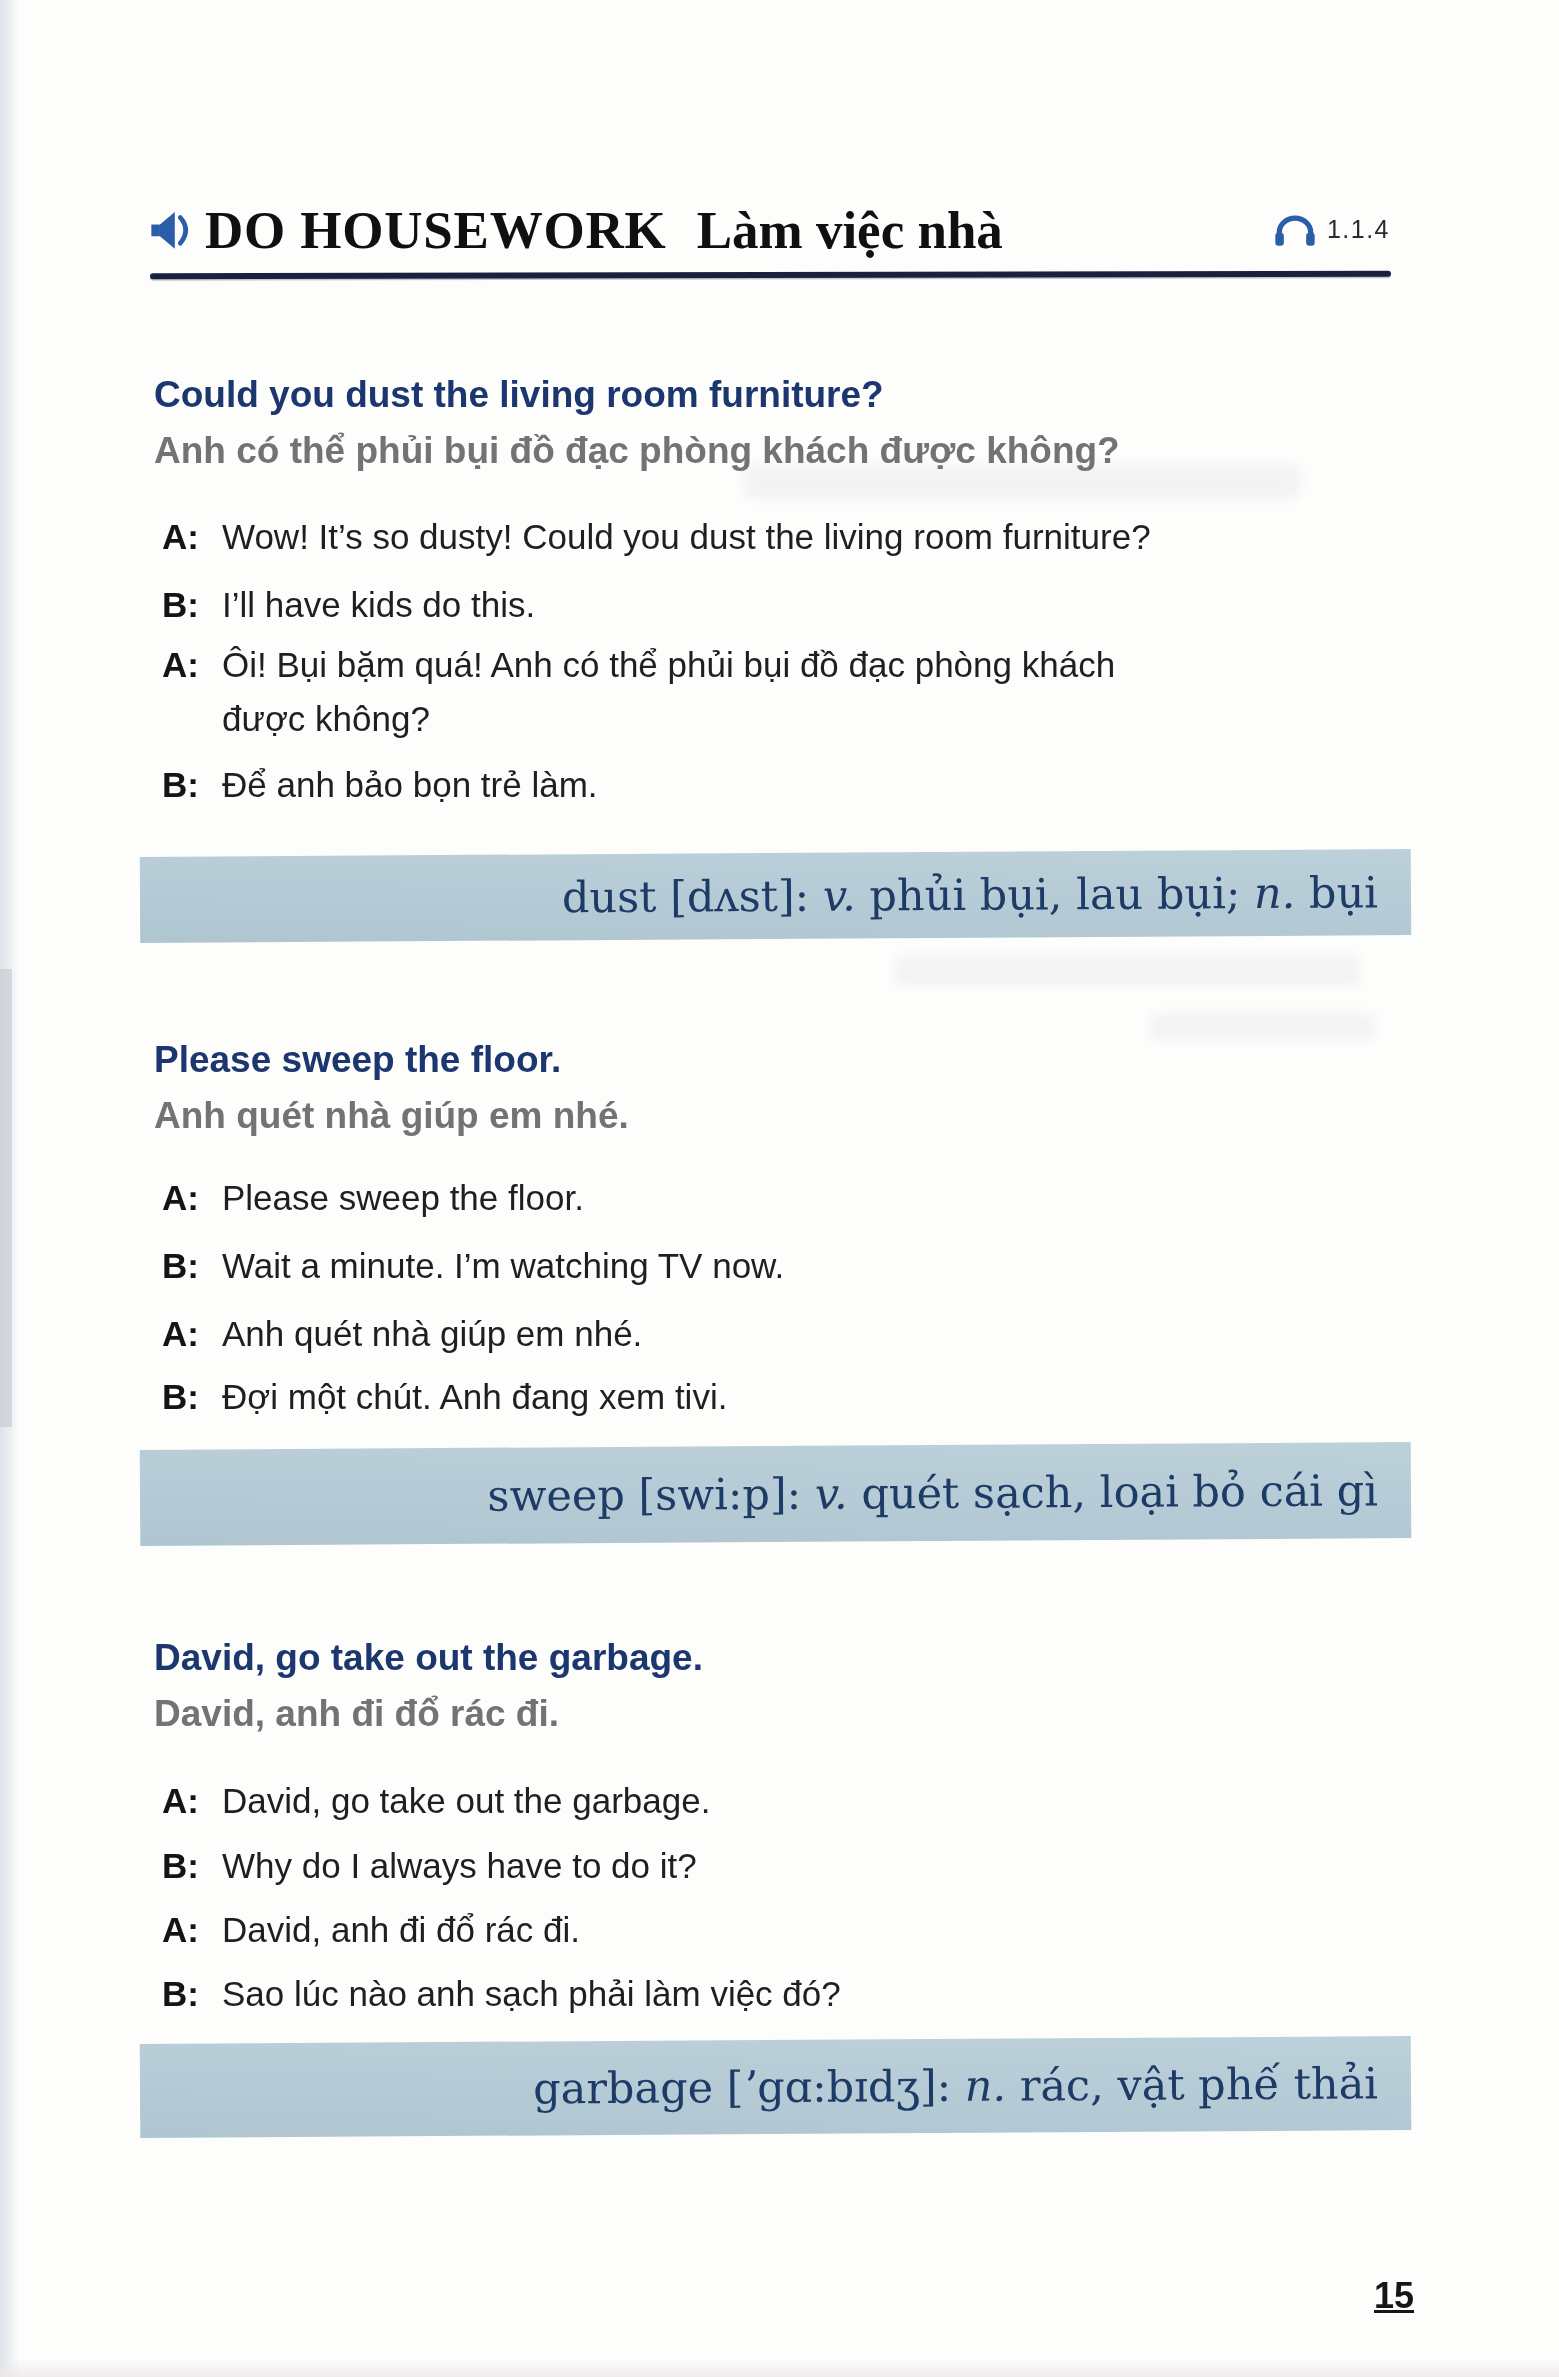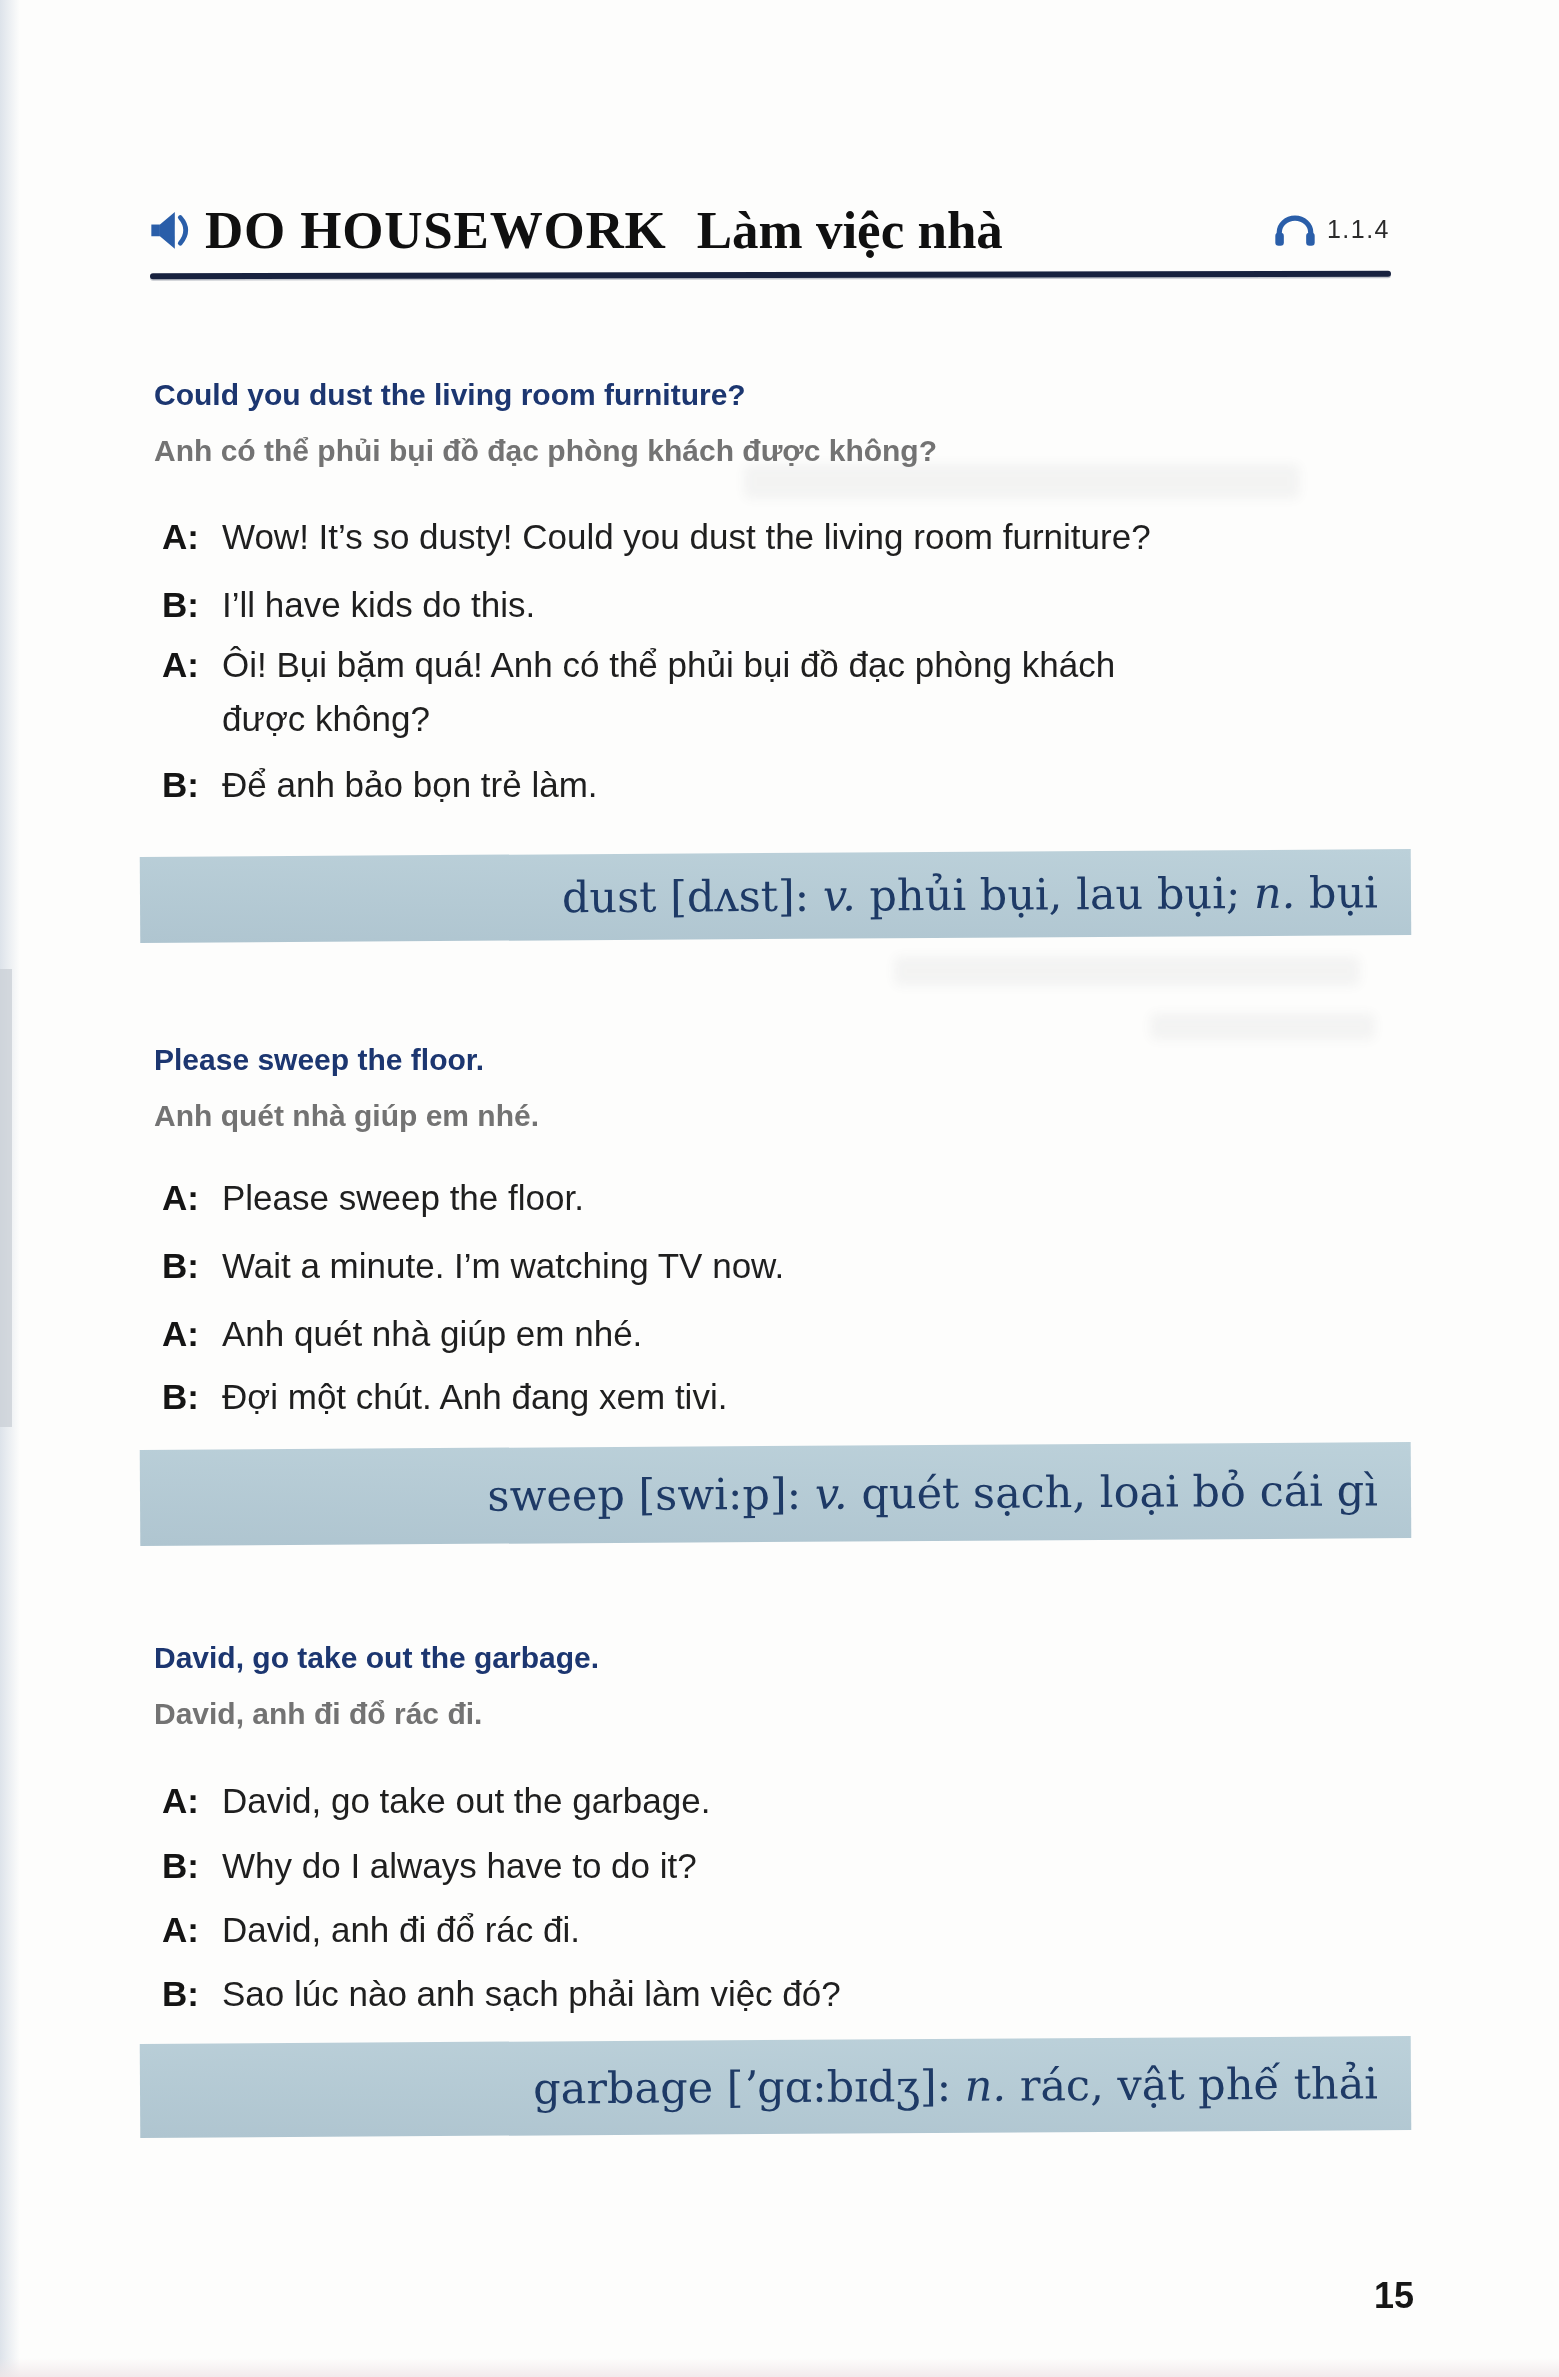--- a/index.html
+++ b/index.html
@@ -32,40 +32,40 @@
     font-size:53px;color:#101010;margin-left:30px;white-space:pre;}
   .audio{margin-left:auto;display:flex;align-items:center;}
   .audio .hp-ic{width:42px;height:36px;}
   .audio .trk{font-size:25px;color:#2b2b2b;margin-left:10.5px;letter-spacing:1.5px;}
   .rule{position:absolute;left:150px;top:272px;width:1241px;height:6px;
     background:#18223f;border-radius:3px;transform:rotate(-0.12deg);
     box-shadow:0 1.5px 0 rgba(24,34,63,.25);}
 
   
   .uh{position:absolute;left:154px;right:120px;font-weight:700;
-    font-size:30px;line-height:56px;}
+    font-size:37px;line-height:56px;}
   .uh .en{display:block;color:#1c3670;}
   .uh .vi{display:block;color:#737373;}
 
   
   .drow{position:absolute;left:162px;right:113px;font-size:35px;line-height:54px;}
   .drow .spk{position:absolute;left:0;top:0;font-weight:700;color:#141414;}
   .drow .txt{display:block;margin-left:60px;white-space:pre-line;color:#1f1f1f;}
   .drow.it .txt{}
 
   
   .vbar{position:absolute;left:140px;width:1271px;box-sizing:border-box;
     background:linear-gradient(1.5deg,#afc5d0,#bcd1da);
     text-align:right;padding-right:33px;
     font-family:"DejaVu Serif","Liberation Serif",serif;
     font-size:43px;color:#1e3a66;transform:rotate(-0.35deg);}
   .vbar span{white-space:pre;}
   .vbar .pos{font-style:italic;}
 
-  .pageno{position:absolute;left:1374px;top:2275px;font-size:36px;font-weight:700;color:#161616;}
+  .pageno{position:absolute;left:1374px;top:2275px;font-size:36px;font-weight:700;color:#161616;text-decoration:underline;}
 </style>
 </head>
 <body>
 
 <div class="page">
 
   <div class="edge-left"></div>
   <div class="edge-left-strong"></div>
   <div class="edge-bottom"></div>
 

